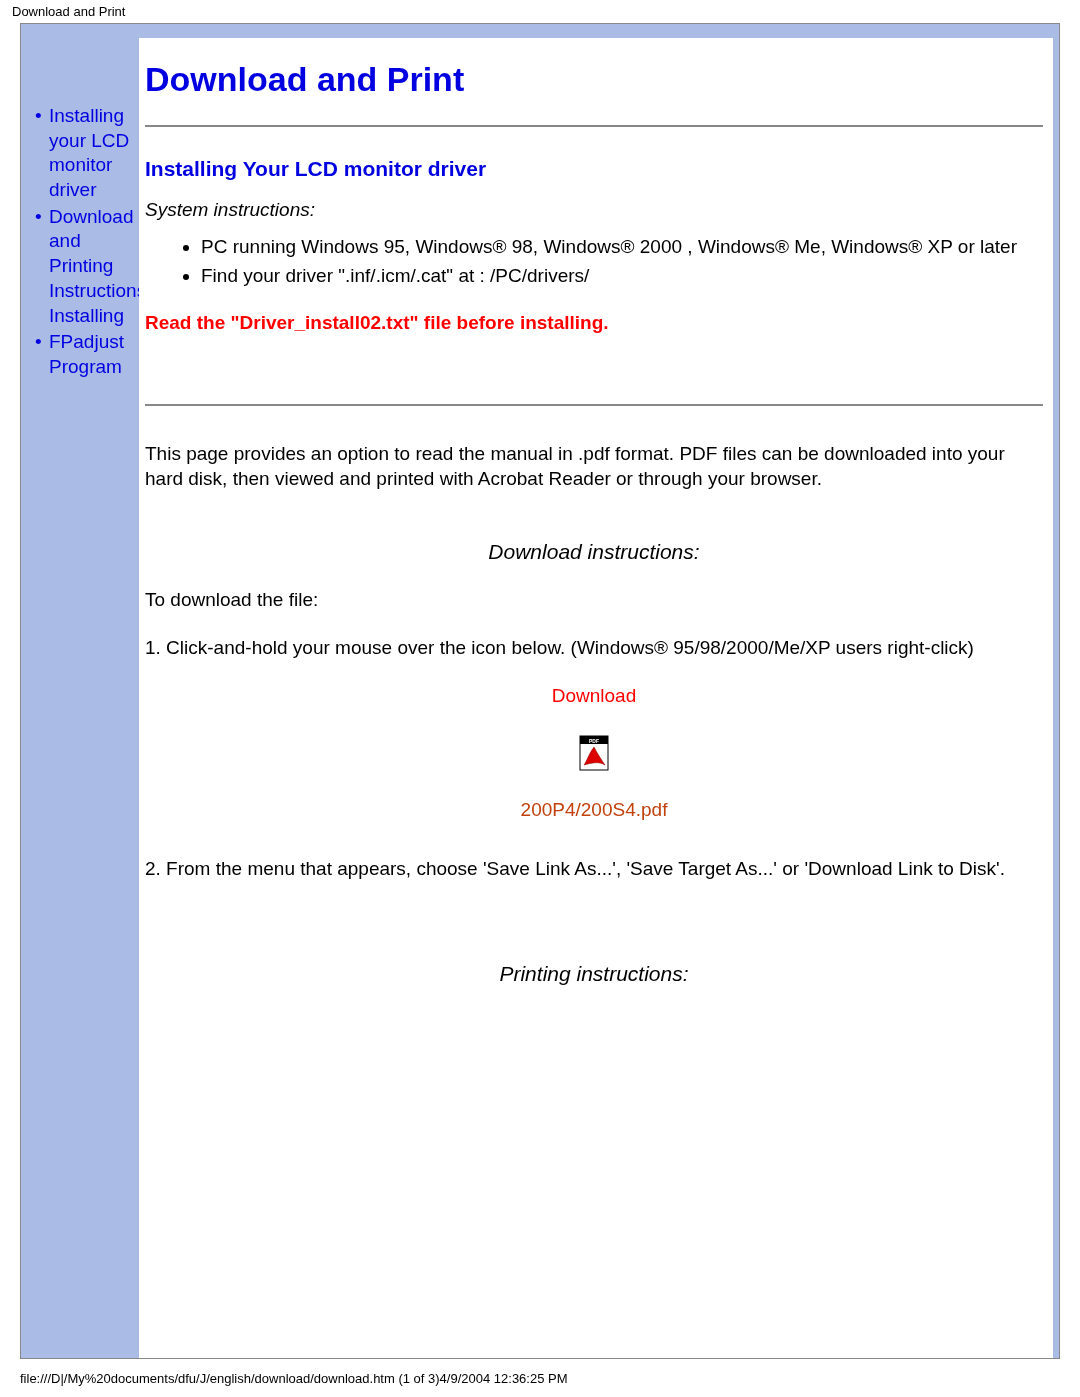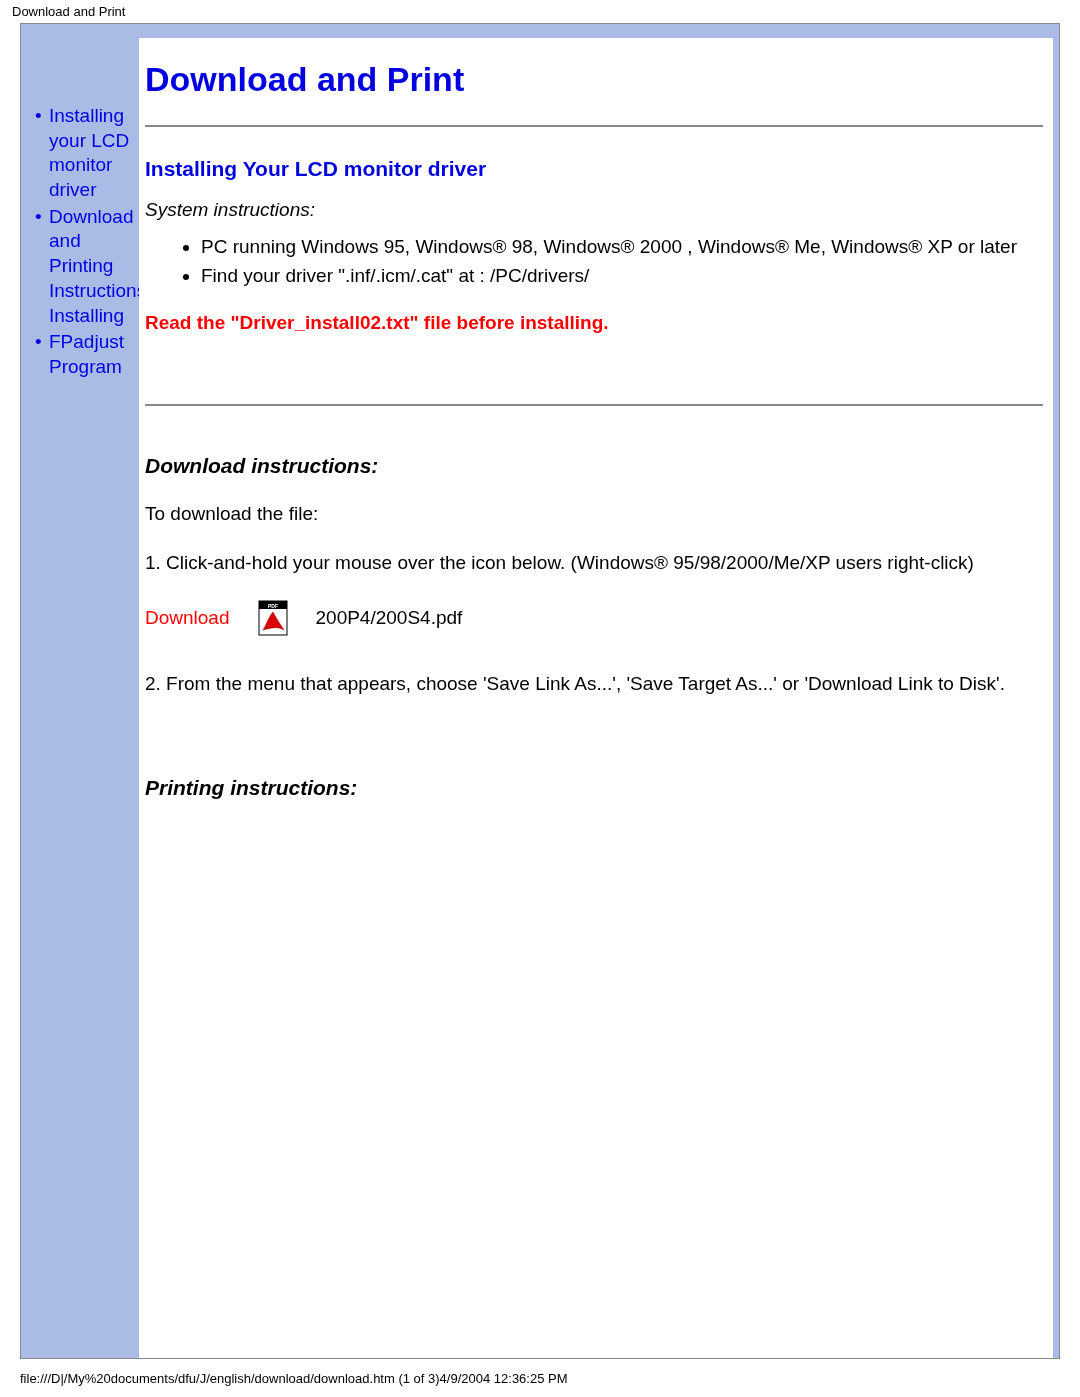--- a/index.html
+++ b/index.html
@@ -96,38 +96,40 @@
     line-height: 1.3;
     margin-bottom: 24px;
   }
   .red-link {
     color: #ff0000;
     text-decoration: none;
     cursor: pointer;
   }
   .subheading {
     font-style: italic;
-    font-weight: bold;
+    font-weight: normal;
     font-size: 21px;
     margin: 48px 0 24px 0;
+    text-align: center;
   }
   .dl-row {
     display: flex;
     align-items: center;
     gap: 28px;
     margin: 24px 0 36px 0;
+    flex-direction: column;
   }
   .dl-label { color: #ff0000; font-size: 19px; }
   .pdf-icon {
     width: 30px; height: 36px;
     position: relative;
   }
   .pdf-icon svg { width: 30px; height: 36px; }
   .pdf-link {
-    color: #000000;
+    color: #c2410c;
     text-decoration: none;
     cursor: pointer;
   }
   .footer-path {
     font-size: 13px;
     padding: 12px 8px 8px 20px;
   }
 </style>
 </head>
 <body>
@@ -160,20 +162,21 @@
 
       <ul class="bullets">
         <li>PC running Windows 95, Windows® 98, Windows® 2000 , Windows® Me, Windows® XP or later</li>
         <li>Find your driver ".inf/.icm/.cat" at : /PC/drivers/</li>
       </ul>
 
       <div class="warning-red">Read the "Driver_install02.txt" file before installing.</div>
 
       <hr class="rule2">
 
+      <div class="body-para">This page provides an option to read the manual in .pdf format. PDF files can be downloaded into your hard disk, then viewed and printed with Acrobat Reader or through your browser.</div>
 
 
       <div class="subheading">Download instructions:</div>
 
       <div class="body-para">To download the file:</div>
 
       <div class="body-para">1. Click-and-hold your mouse over the icon below. (Windows® 95/98/2000/Me/XP users right-click)</div>
 
       <div class="dl-row">
         <span class="dl-label">Download</span>

